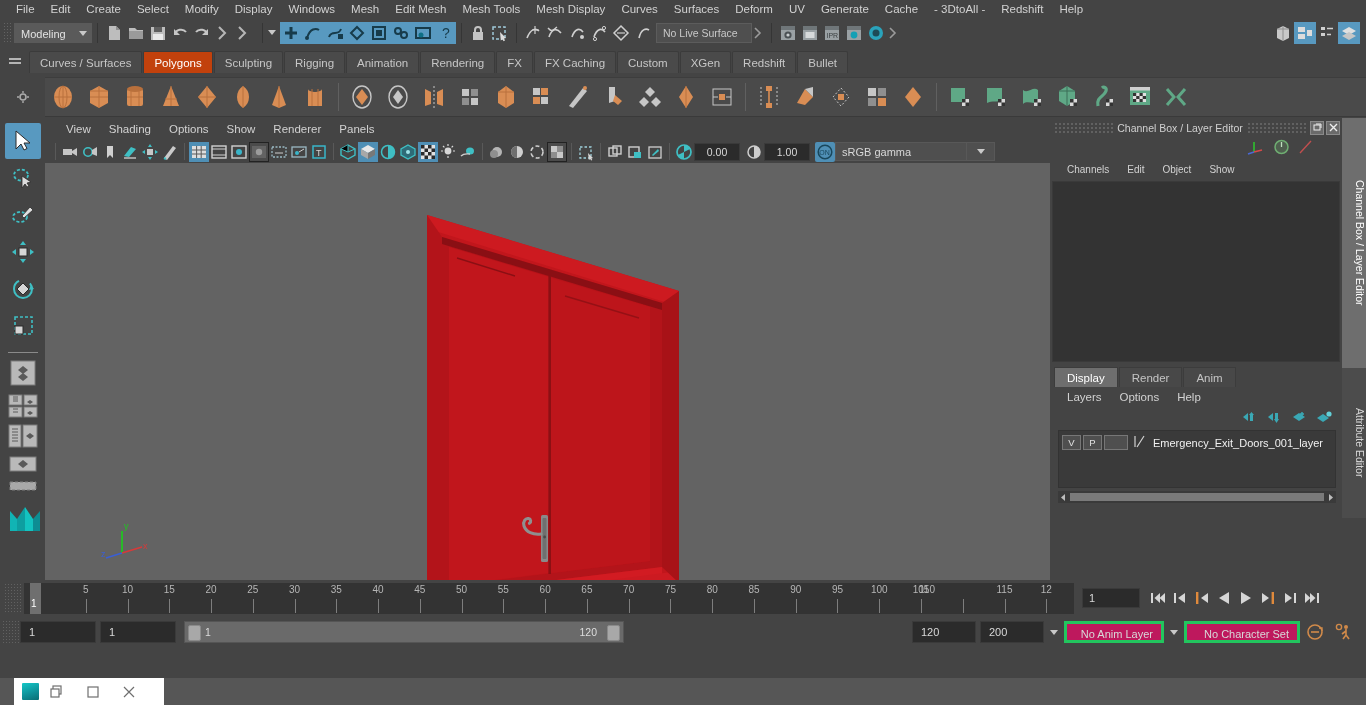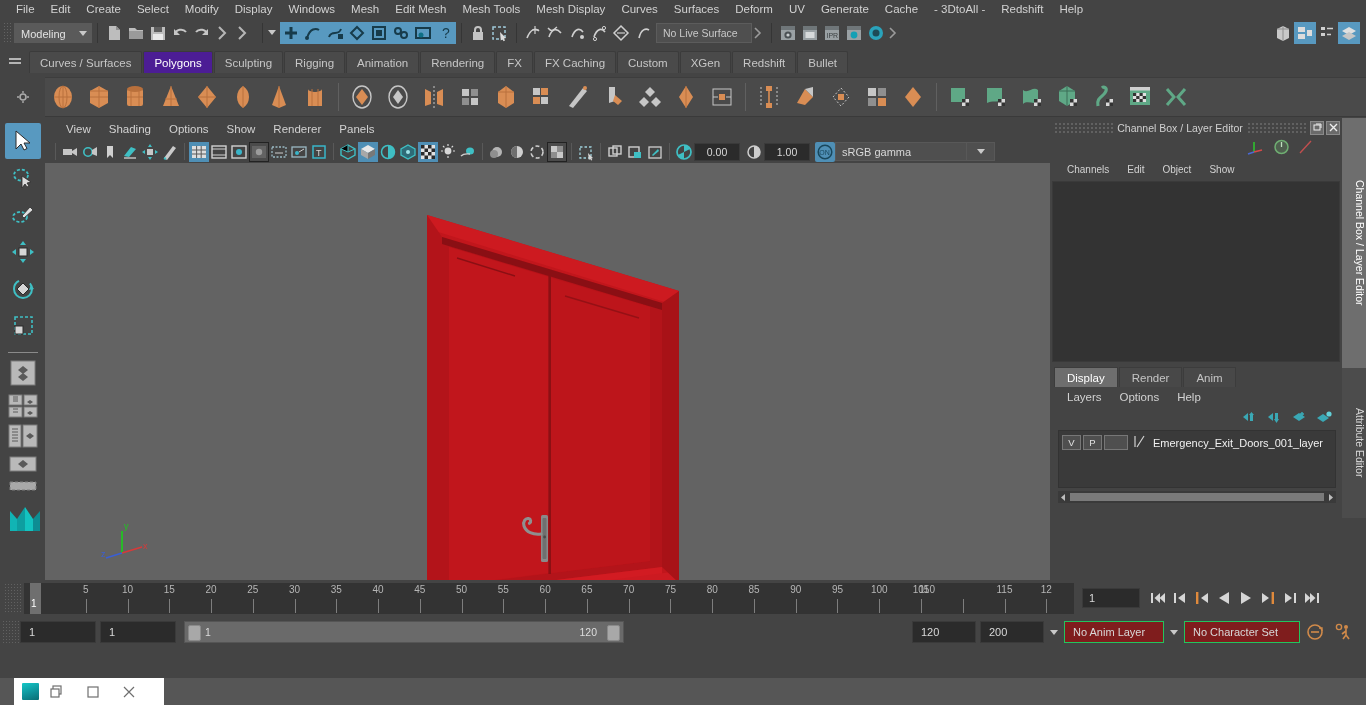--- a/index.html
+++ b/index.html
@@ -58,21 +58,21 @@
   }
   .shelf-side {
     width:29px; height:31px; display:flex; align-items:center; justify-content:center;
   }
   .shelftabs { display:flex; align-items:center; height:31px; }
   .stab {
     height:22px; line-height:22px; padding:0 10px; font-size:11.5px;
     background:#4a4a4a; color:#c6c6c6; border:1px solid #3b3b3b;
     border-bottom:none; margin-right:1px; border-radius:2px 2px 0 0;
   }
-  .stab.active { background:#4c1d95; color:#ffffff; }
+  .stab.active { background:#c2410c; color:#ffffff; }
 
   .shelficons {
     position:absolute; left:45px; top:77px; width:1321px; height:40px;
     background:#4a4a4a; display:flex; align-items:center; gap:0px;
     border-top:1px solid #3d3d3d; border-bottom:1px solid #3a3a3a;
   }
   .shelf-grip {
     position:absolute; left:0; top:77px; width:45px; height:40px; background:#444444;
     display:flex; align-items:center; justify-content:center;
   }
@@ -187,22 +187,22 @@
 
   
   .rangerow { position:absolute; left:0; top:616px; width:1366px; height:32px; background:#444444;
     display:flex; align-items:center; }
   .rfield { width:76px;height:22px;background:#2b2b2b;border:1px solid #3a3a3a;color:#d8d8d8;
     font-size:11px;line-height:21px;padding-left:8px; flex:none; margin-right:4px;}
   .rangebar { position:relative; width:440px;height:22px; background:#6a6a6a; border:1px solid #555;
     flex:none; margin:0 4px;}
   .rb-handle { position:absolute; top:3px; width:13px;height:16px;background:#a8a8a8;border:1px solid #8a8a8a; border-radius:2px;}
   .rb-lab { position:absolute; top:4px; font-size:10.5px;color:#ddd;}
-  .dropfield { height:22px; background:#7f1d1d;border:1px solid #22c55e;color:#d8d8d8;
-    font-size:11px;line-height:20px;padding:0 8px; flex:none;}
+  .dropfield { height:22px; background:#be185d;border:3px solid #22c55e;color:#d8d8d8;
+    font-size:11px;line-height:20px;padding:0 8px; flex:none;text-align:right;}
   .dropar { width:20px;height:22px;display:flex;align-items:center;justify-content:center;flex:none;}
 
   
   .cmdrow { position:absolute; left:0; top:650px; width:1366px; height:28px; background:#444444;
     display:flex; align-items:center;}
   .cmdlabel { width:54px; text-align:right; font-size:11px; color:#d4d4d4; padding-right:8px;}
   .cmdinput { width:380px;height:22px;background:#333333;border:1px solid #3a3a3a; flex:none;}
   .cmdresult { flex:1; height:22px; background:#3a3a3a; border:1px solid #434343;
     font-size:11px; color:#d6d6d6; line-height:21px; padding-left:6px; margin:0 6px 0 6px;
     overflow:hidden; white-space:nowrap;}

